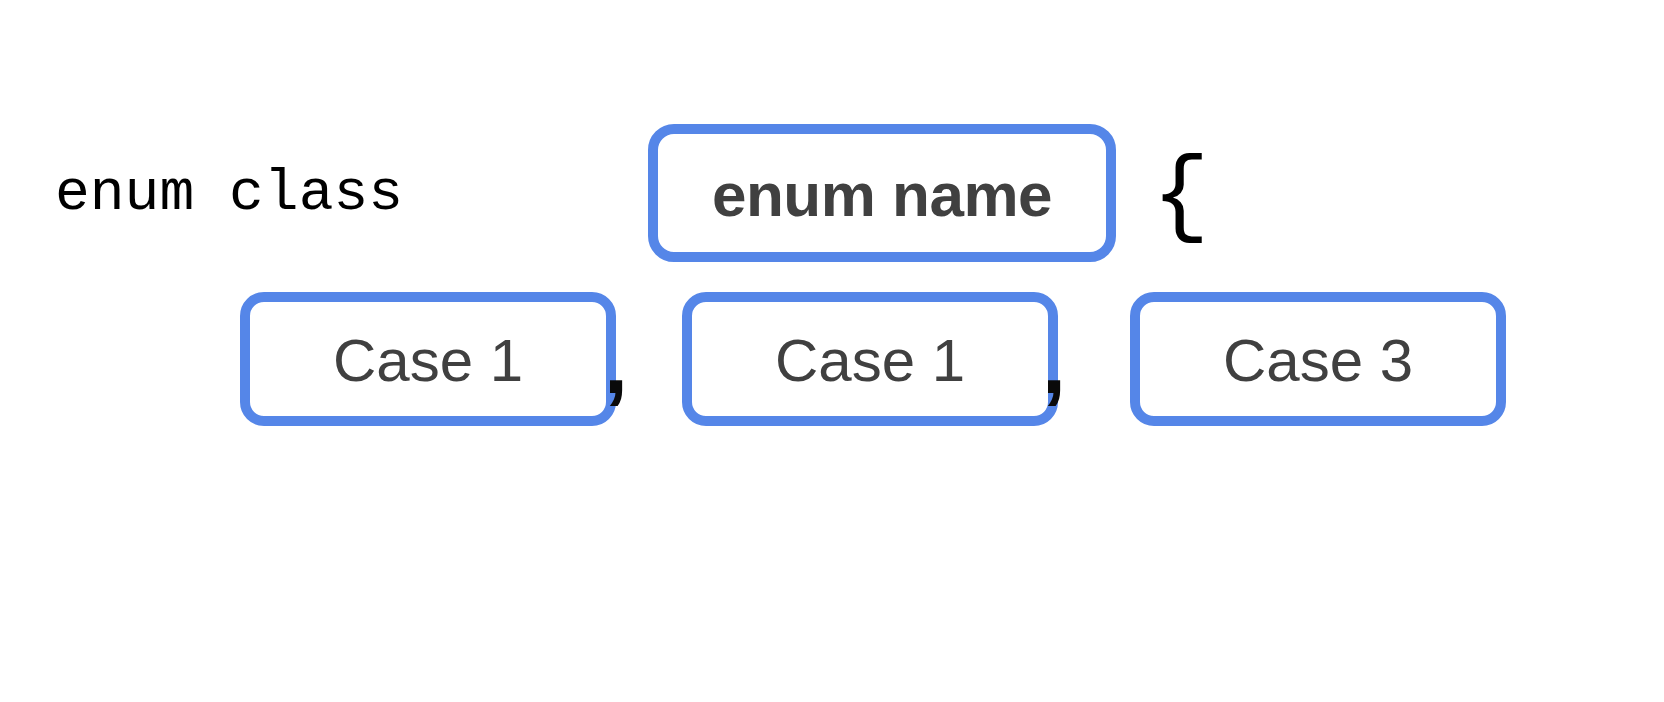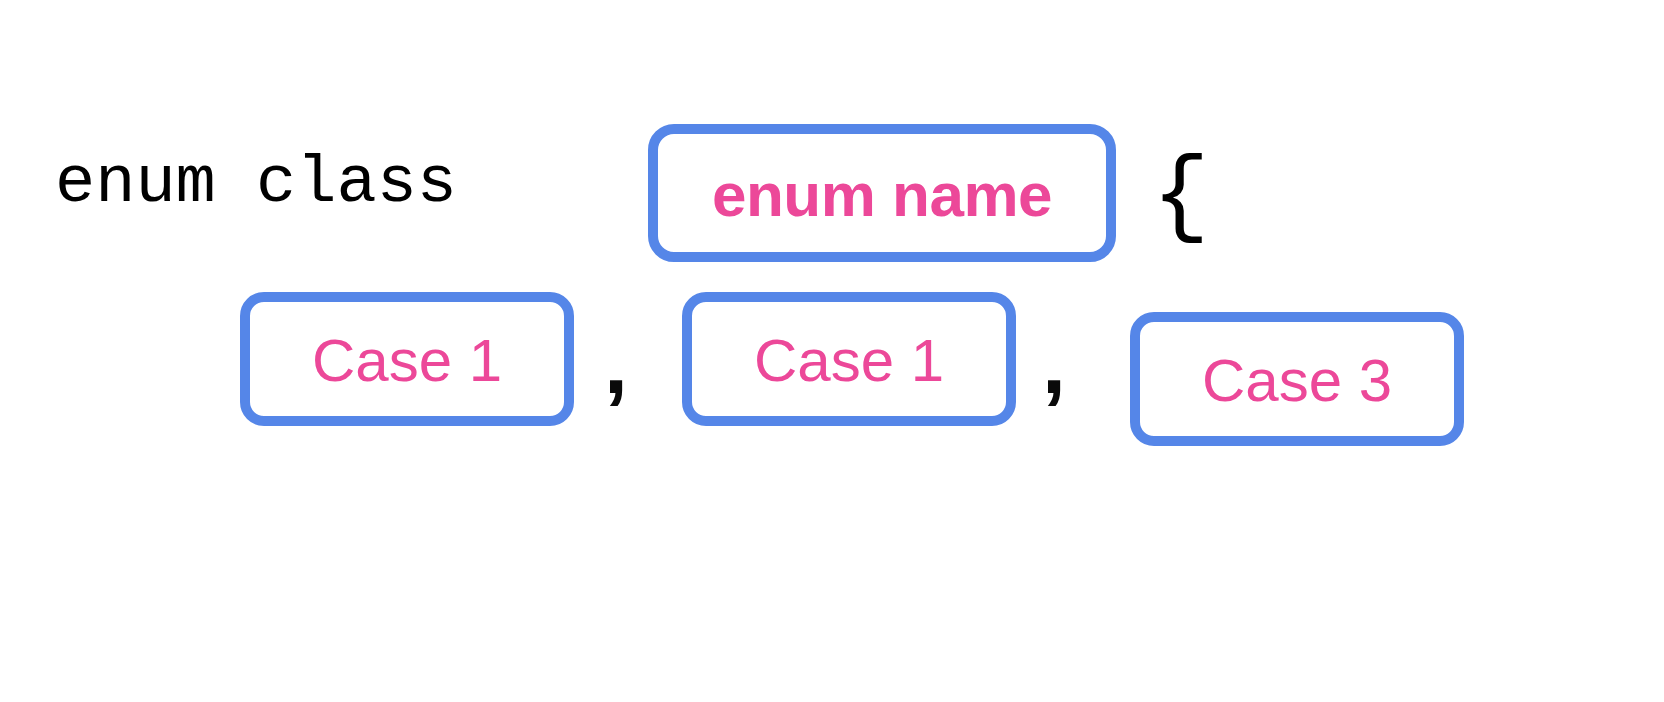--- a/index.html
+++ b/index.html
@@ -45,22 +45,22 @@
   #line-1 {
     position: absolute;
     left: 0;
     top: 0;
     width: 1664px;
     height: 280px;
   }
 
   .kw-enum-class {
     left: 55px;
-    top: 150px;
-    font-size: 67px;
+    top: 165px;
+    font-size: 58px;
     letter-spacing: 0px;
   }
 
   .brace-open {
     left: 1152px;
     top: 150px;
     font-size: 96px;
   }
 
   
@@ -71,21 +71,21 @@
     border: 10px solid #5586e8;
     border-radius: 24px;
     display: flex;
     align-items: center;
     justify-content: center;
     color: #000000;
   }
 
   .slot-label {
     display: block;
-    color: #ec4899;
+    color: #404040;
     line-height: 1;
     white-space: nowrap;
   }
 
   
   #slot-enum-name {
     left: 648px;
     top: 124px;
     width: 468px;
     height: 138px;
@@ -96,36 +96,36 @@
     font-weight: bold;
     font-size: 62px;
     letter-spacing: -0.5px;
     position: relative;
     top: 2px;
   }
 
   
   .slot-case {
     top: 292px;
-    width: 334px;
+    width: 376px;
     height: 134px;
     border-radius: 24px;
   }
   .slot-case .slot-label {
     font-family: "Liberation Sans", sans-serif;
     font-weight: normal;
     font-size: 60px;
     letter-spacing: 0px;
     position: relative;
     top: 2px;
   }
 
   #slot-case-1 { left: 240px; }
   #slot-case-2 { left: 682px; }
-  #slot-case-3 { left: 1130px; margin-top: 20px; }
+  #slot-case-3 { left: 1130px; }
 
   
   .comma-sep {
     font-size: 86px;
     top: 320px;
   }
   #comma-1 { left: 604px; }
   #comma-2 { left: 1042px; }
 
   

